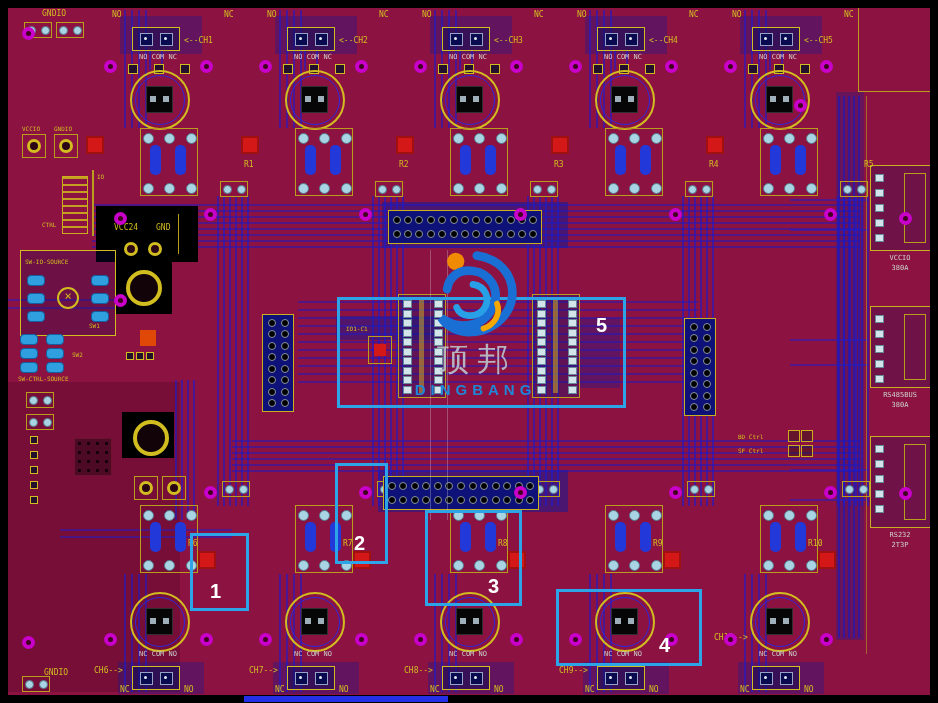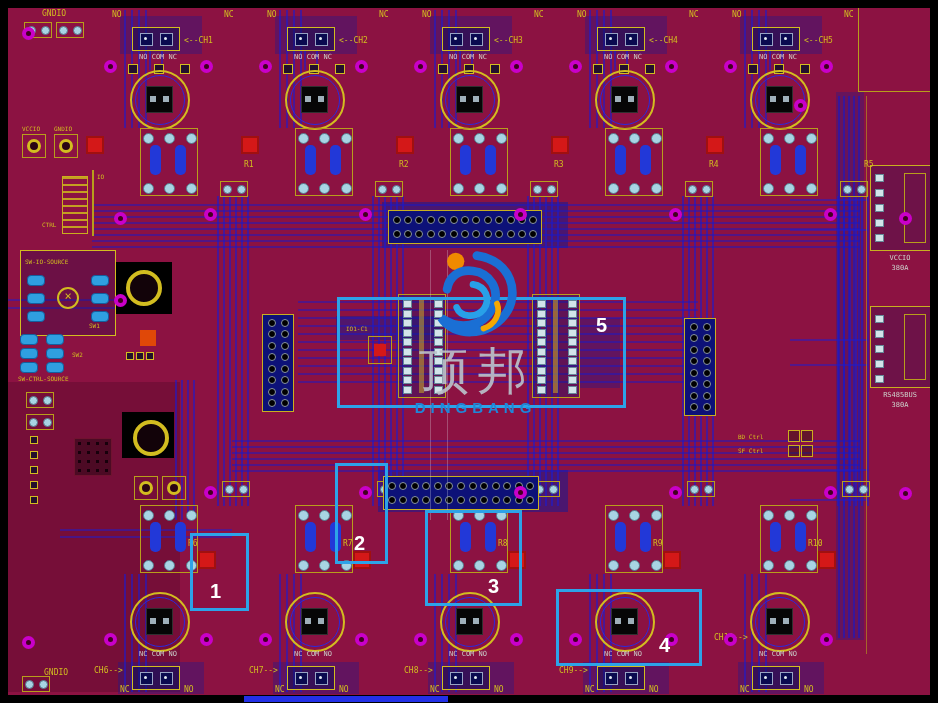--- a/index.html
+++ b/index.html
@@ -7,21 +7,21 @@
          font-family:"DejaVu Sans Mono",monospace}
   #boardbg{position:absolute;inset:0;background:#8c1242}
   #traces{position:absolute;left:0;top:0;z-index:1}
   #components{position:absolute;inset:0;z-index:2}
   #vias{position:absolute;inset:0;z-index:4}
   .edge{position:absolute;background:#000;z-index:6}
   .bluebar{position:absolute;background:#2330e8;z-index:7}
   .ann{position:absolute;border:3px solid #2da3e8;z-index:8}
   .ann span{position:absolute;color:#fff;font-family:"Liberation Sans",sans-serif;font-size:20px;font-weight:700}
   #watermark{position:absolute;left:388px;top:246px;width:170px;z-index:9;display:flex;flex-direction:column;align-items:center;gap:4px;pointer-events:none}
-  #wm-cn{font-family:Liberation Serif, serif;font-size:50px;letter-spacing:8px;color:rgba(186,192,202,.92);padding-left:8px;line-height:1}
+  #wm-cn{font-family:Liberation Mono, monospace;font-size:32px;letter-spacing:8px;color:rgba(186,192,202,.92);padding-left:8px;line-height:1}
   #wm-en{font-family:"Liberation Sans",sans-serif;font-size:15px;font-weight:700;letter-spacing:5px;color:#1f87d8;padding-left:5px;line-height:1}
   .wline{position:absolute;width:1px;background:rgba(225,230,240,.28);z-index:5}
   .silk{position:absolute;color:#d2bd20;font-size:8px;line-height:1;white-space:pre;z-index:3}
   .silkw{position:absolute;color:#c9cdc9;font-size:7px;line-height:1;white-space:pre;z-index:3}
   .t6{font-size:6px}
   .via{position:absolute;width:13px;height:13px;border-radius:50%;background:#c900c9;z-index:4}
   .via::after{content:"";position:absolute;left:4px;top:4px;width:5px;height:5px;border-radius:50%;background:#40001e}
   .redpad{position:absolute;width:18px;height:18px;background:#d41818;box-shadow:inset 0 0 0 2px #a01010;z-index:3}
   .relay{position:absolute;width:56px;height:56px;border:2px solid #d2bd20;border-radius:50%;z-index:3}
   .relay::before{content:"";position:absolute;inset:3px;border:1px solid #2a2ae0;border-radius:50%}
@@ -229,20 +229,27 @@
       </div>
     <div class="iobox" style="left:54px;top:134px">
         <div class="ring"></div>
       </div>
 
     <div class="ladder" style="left:62px;top:176px"></div>
     <div class="yline" style="left:92px;top:170px;width:2px;height:66px"></div>
     <div class="silk t6" style="left:97px;top:174px">IO</div>
     <div class="silk t6" style="left:42px;top:222px">CTRL</div>
 
+    <div class="blackbox" style="left:96px;top:206px;width:102px;height:56px">
+      <span class="silk" style="left:18px;top:18px">VCC24</span>
+      <span class="silk" style="left:60px;top:18px">GND</span>
+      <div class="ring" style="left:28px;top:36px"></div>
+      <div class="ring" style="left:52px;top:36px"></div>
+      <div class="yline" style="left:82px;top:8px;width:1px;height:40px"></div>
+    </div>
     <div class="blackbox" style="left:116px;top:262px;width:56px;height:52px">
       <div class="bigring" style="left:10px;top:8px"></div>
     </div>
 
     <div class="conn2" style="left:20px;top:250px;width:94px;height:84px;background:rgba(12,12,80,.25)">
       <span class="silk t6" style="left:4px;top:8px">SW-IO-SOURCE</span>
       <div class="slotH" style="left:6px;top:24px"></div>
       <div class="slotH" style="left:6px;top:42px"></div>
       <div class="slotH" style="left:6px;top:60px"></div>
       <div class="slotH" style="left:70px;top:24px"></div>
@@ -310,20 +317,34 @@
             <div class="tp" style="left: 4px; top: 8px;"></div>
             <div class="tp" style="left: 4px; top: 23px;"></div>
             <div class="tp" style="left: 4px; top: 38px;"></div>
             <div class="tp" style="left: 4px; top: 53px;"></div>
             <div class="tp" style="left: 4px; top: 68px;"></div>
           </div>
           <div class="rc-bracket"></div>
         </div>
       <div class="rc-label" style="top:86px">RS485BUS</div>
       <div class="rc-label" style="top:96px">380A</div>
+    </div>
+    <div class="rconn" style="top:436px;height:116px">
+      <div class="rc-body" style="height:90px">
+          <div class="rc-pads">
+            <div class="tp" style="left: 4px; top: 8px;"></div>
+            <div class="tp" style="left: 4px; top: 23px;"></div>
+            <div class="tp" style="left: 4px; top: 38px;"></div>
+            <div class="tp" style="left: 4px; top: 53px;"></div>
+            <div class="tp" style="left: 4px; top: 68px;"></div>
+          </div>
+          <div class="rc-bracket"></div>
+        </div>
+      <div class="rc-label" style="top:96px">RS232</div>
+      <div class="rc-label" style="top:106px">2T3P</div>
     </div>
     <div class="yline" style="left:858px;top:8px;width:1px;height:84px"></div>
     <div class="yline" style="left:858px;top:91px;width:72px;height:1px"></div>
     <div class="yline" style="left:866px;top:96px;width:1px;height:558px;opacity:.6"></div>
 
     <div class="silk" style="left:44px;top:669px">GNDIO</div>
   <div class="silk" style="left: 112px; top: 11px;">NO</div>
       <div class="silk" style="left: 224px; top: 11px;">NC</div>
       <div class="conn2" style="left: 132px; top: 27px; width: 46px; height: 22px;">
         <div class="cpad" style="left: 7px; top: 5px;"></div>

